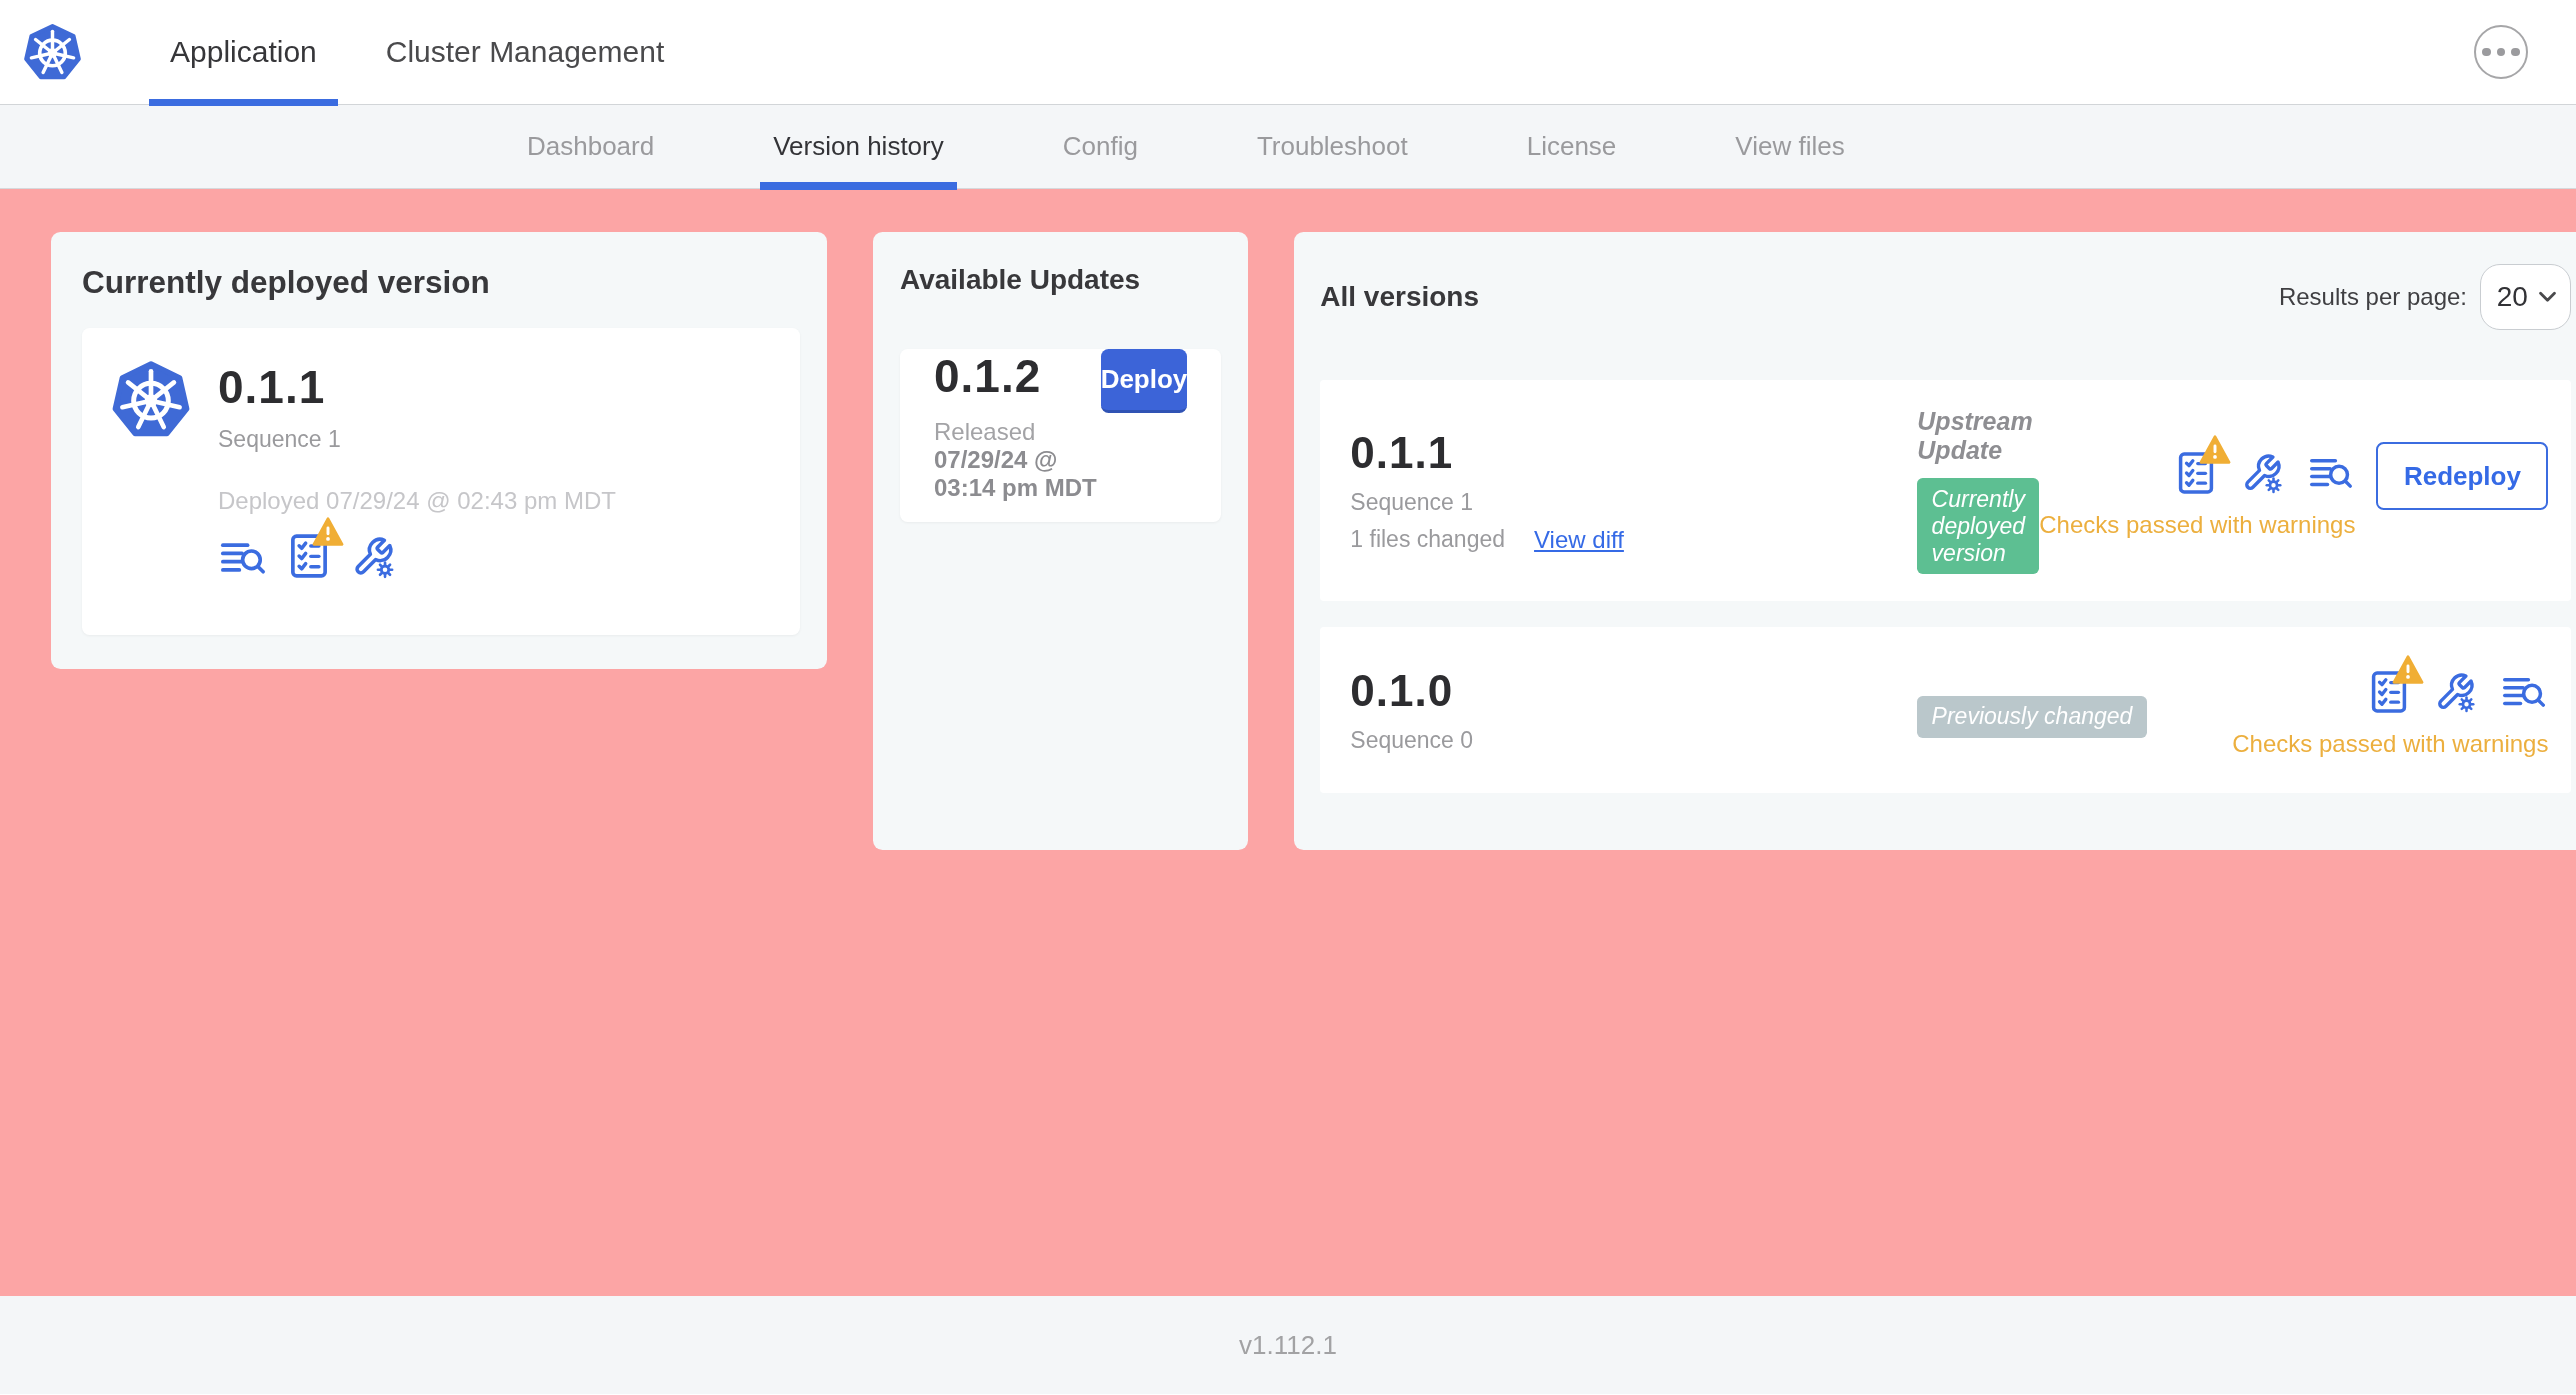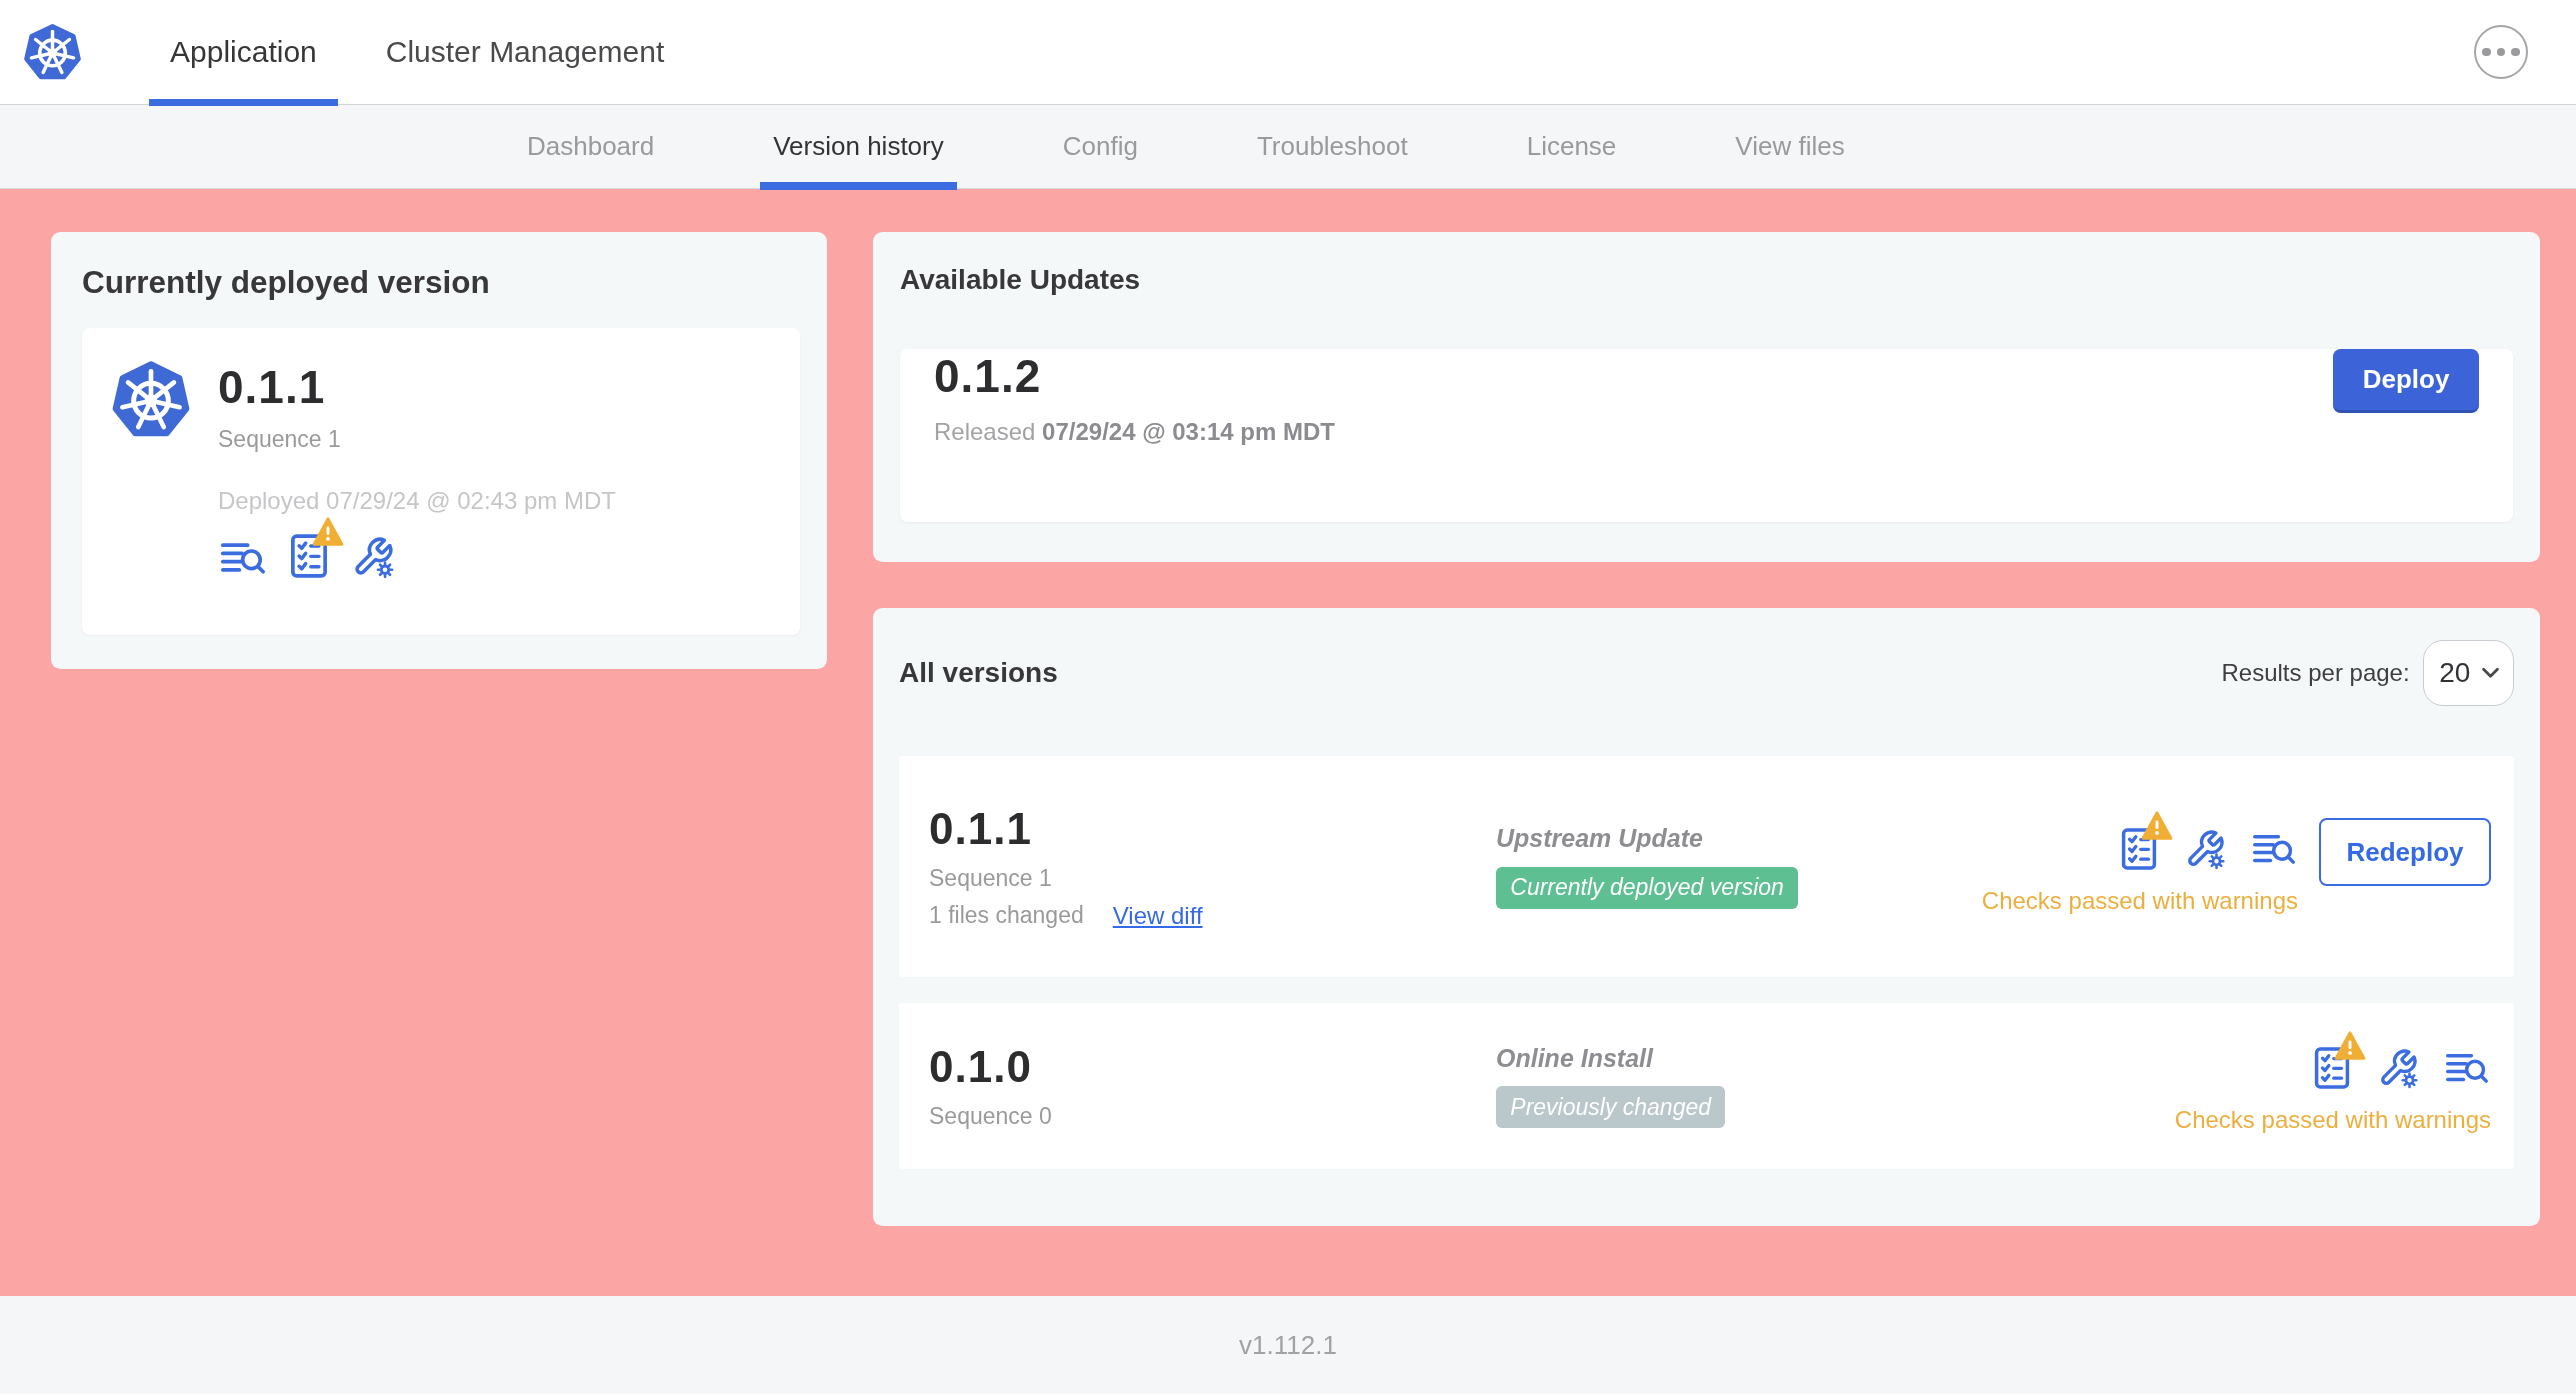--- a/index.html
+++ b/index.html
@@ -115,21 +115,21 @@
     background: none; border: none; padding: 0;
     color: #3b6ce0; cursor: pointer;
     position: relative; display: inline-block; line-height: 0;
   }
   .icon-btn svg.main-glyph { width: 46px; height: 46px; }
   .icon-btn .warn-overlay {
     position: absolute; top: -15.3px; right: -13.4px;
     width: 32px; height: 31px;
   }
   
-  .right-col { display: flex; flex-direction: column; gap: 46px; width: 1667px; }
+  .right-col { display: flex; flex-direction: row; gap: 46px; width: 1667px; }
   .section-title { font-size: 28px; font-weight: 600; color: #38383b; }
   .updates-card { min-height: 299px; padding: 32px 27px 40px 27px; }
   .update-inner {
     margin-top: 53px;
     background: #fff;
     border-radius: 7.6px;
     box-shadow: 0 1px 2.9px rgba(0,0,0,.05);
     min-height: 173px;
     padding: 0 34px;
     display: flex; align-items: flex-start;
@@ -428,21 +428,20 @@
           <button class="redeploy-btn">Redeploy</button>
         </div>
       </div>
 
       <div class="version-row row-2">
         <div class="vcol-1">
           <div class="ver-big" style="font-size:44px">0.1.0</div>
           <div class="ver-seq">Sequence 0</div>
         </div>
         <div class="vcol-2">
-          <div class="source-label">Online Install</div>
           <span class="badge gray">Previously changed</span>
         </div>
         <div class="vcol-3">
           <div class="icons-status">
             <div class="icon-row">
               <button class="icon-btn">
                 <svg class="main-glyph" style="width:42px;height:46px" viewBox="0 0 44 48" width="42" height="46">
                     <use href="#sym-checklist"></use>
                   </svg>
                 <svg class="warn-overlay" viewBox="0 0 34 32" width="32" height="31">

